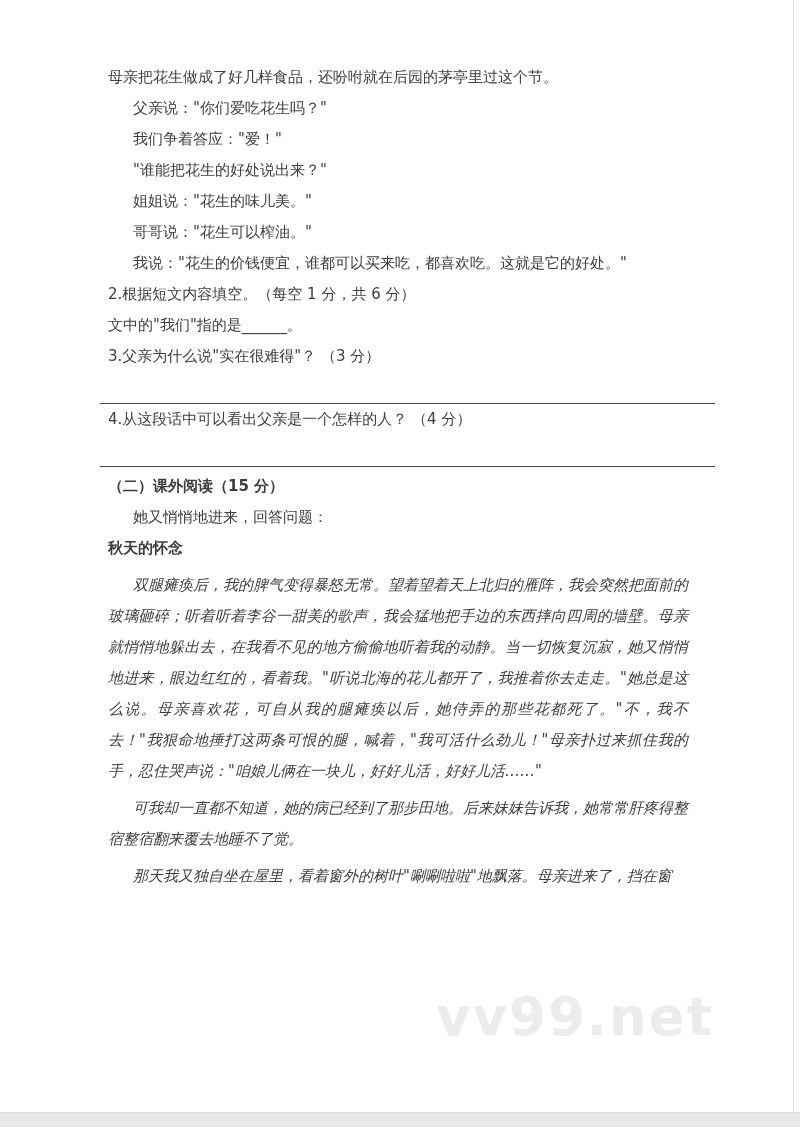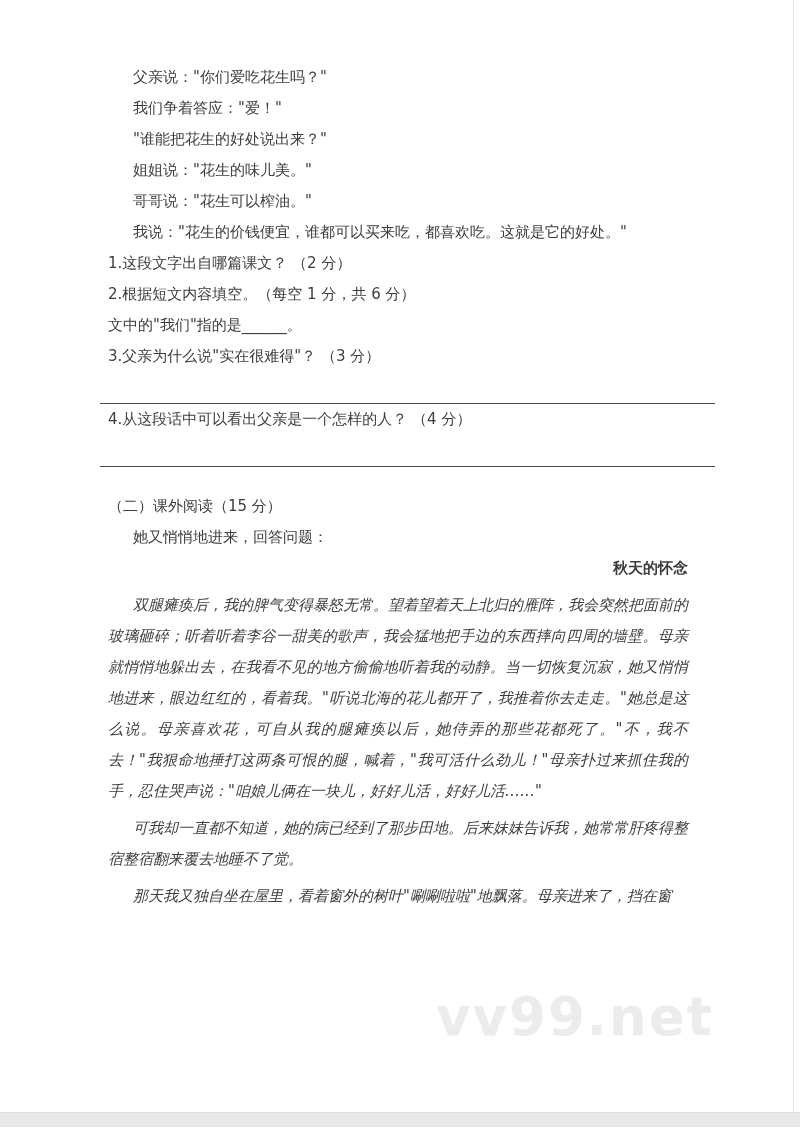--- a/index.html
+++ b/index.html
@@ -44,25 +44,25 @@
   }
   .line { min-height: 31px; }
   .indent { text-indent: 25px; }
   .answer-line {
     height: 31px;
     margin-left: -8px;
     width: 615px;
     border-bottom: 1px solid #4a4a4a;
   }
   .heading {
-    font-weight: normal;
-    margin-top: 24px;
+    font-weight: bold;
+    margin-top: 4px;
   }
   .essay-title {
-    text-align: right;
+    text-align: left;
     font-weight: bold;
   }
   .para {
     margin: 6px 0 0 0;
     text-indent: 25px;
     font-style: italic;
   }
   .page-edge {
     position: absolute;
     right: 6px;
@@ -86,29 +86,29 @@
 </style>
 </head>
 <body>
 
 <div class="page">
 
   <div class="watermark">vv99.net</div>
 
   <div class="content">
 
+    <div class="line">母亲把花生做成了好几样食品，还吩咐就在后园的茅亭里过这个节。</div>
 
     <div class="line indent">父亲说："你们爱吃花生吗？"</div>
     <div class="line indent">我们争着答应："爱！"</div>
     <div class="line indent">"谁能把花生的好处说出来？"</div>
     <div class="line indent">姐姐说："花生的味儿美。"</div>
     <div class="line indent">哥哥说："花生可以榨油。"</div>
     <div class="line indent">我说："花生的价钱便宜，谁都可以买来吃，都喜欢吃。这就是它的好处。"</div>
 
-    <div class="line">1.这段文字出自哪篇课文？ （2 分）</div>
     <div class="line">2.根据短文内容填空。（每空 1 分，共 6 分）</div>
     <div class="line">文中的"我们"指的是______。</div>
 
     <div class="line">3.父亲为什么说"实在很难得"？ （3 分）</div>
     <div class="answer-line"></div>
 
     <div class="line">4.从这段话中可以看出父亲是一个怎样的人？ （4 分）</div>
     <div class="answer-line"></div>
 
     <div class="line heading">（二）课外阅读（15 分）</div>

